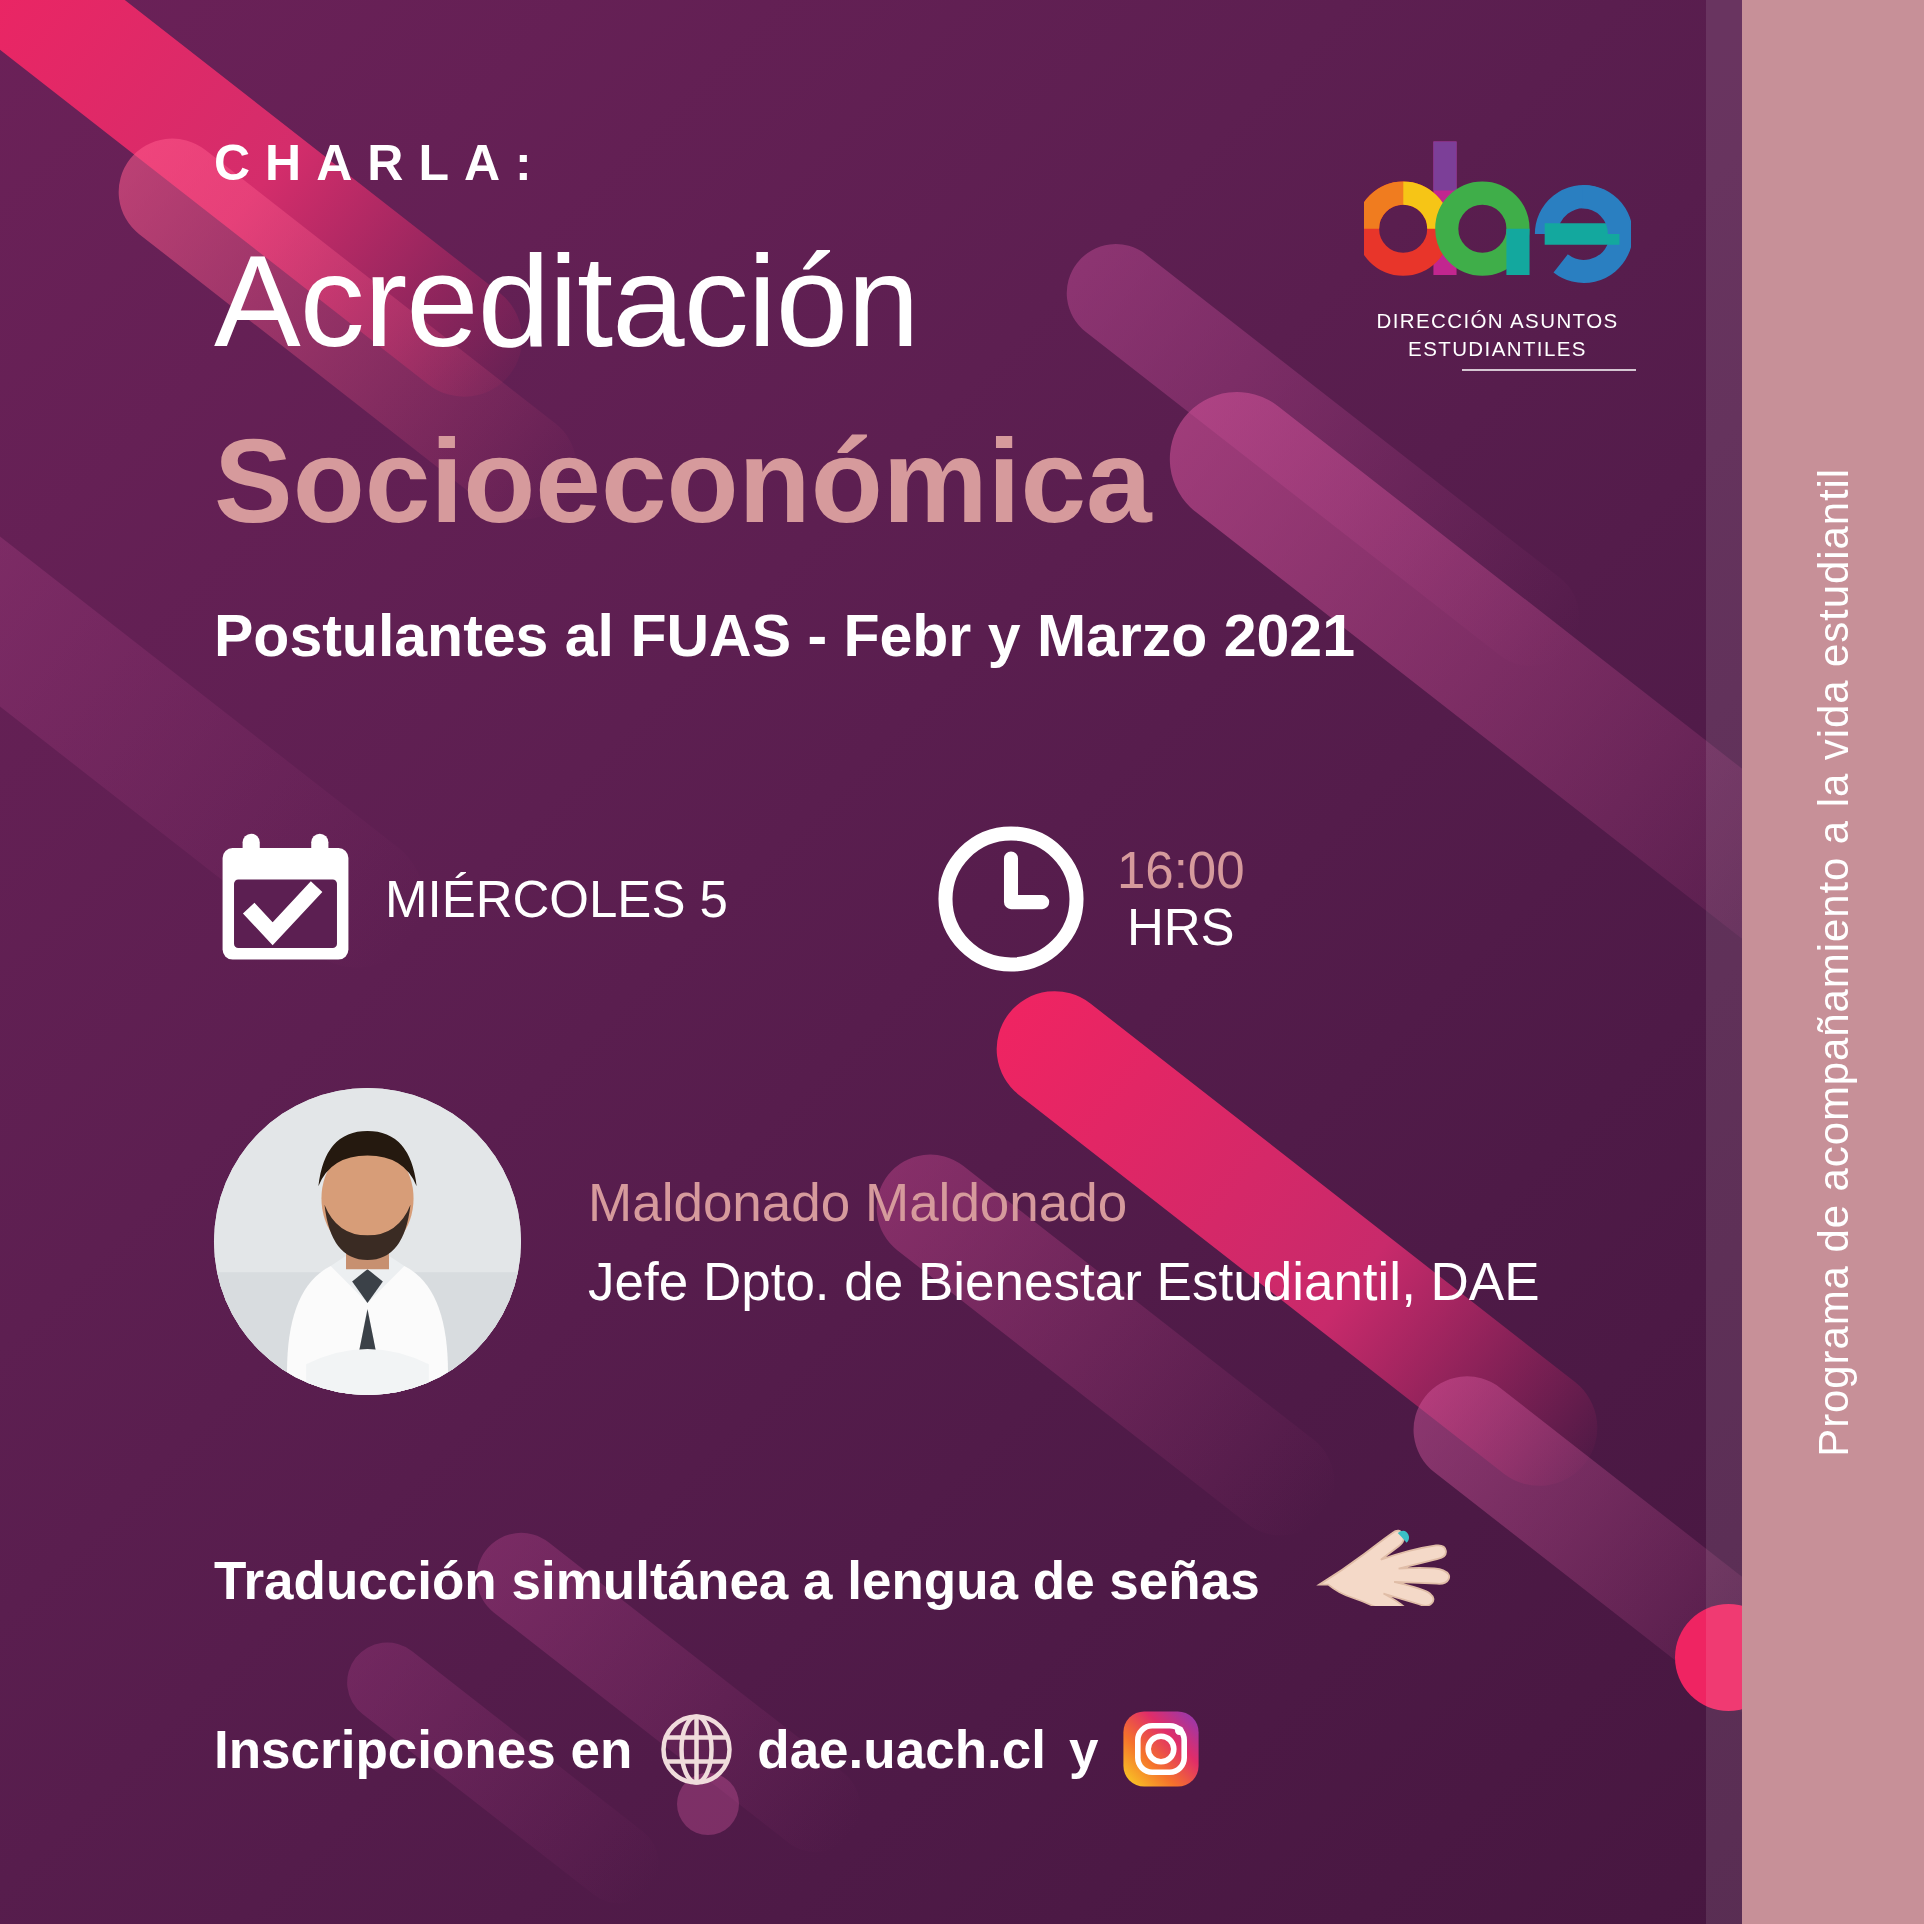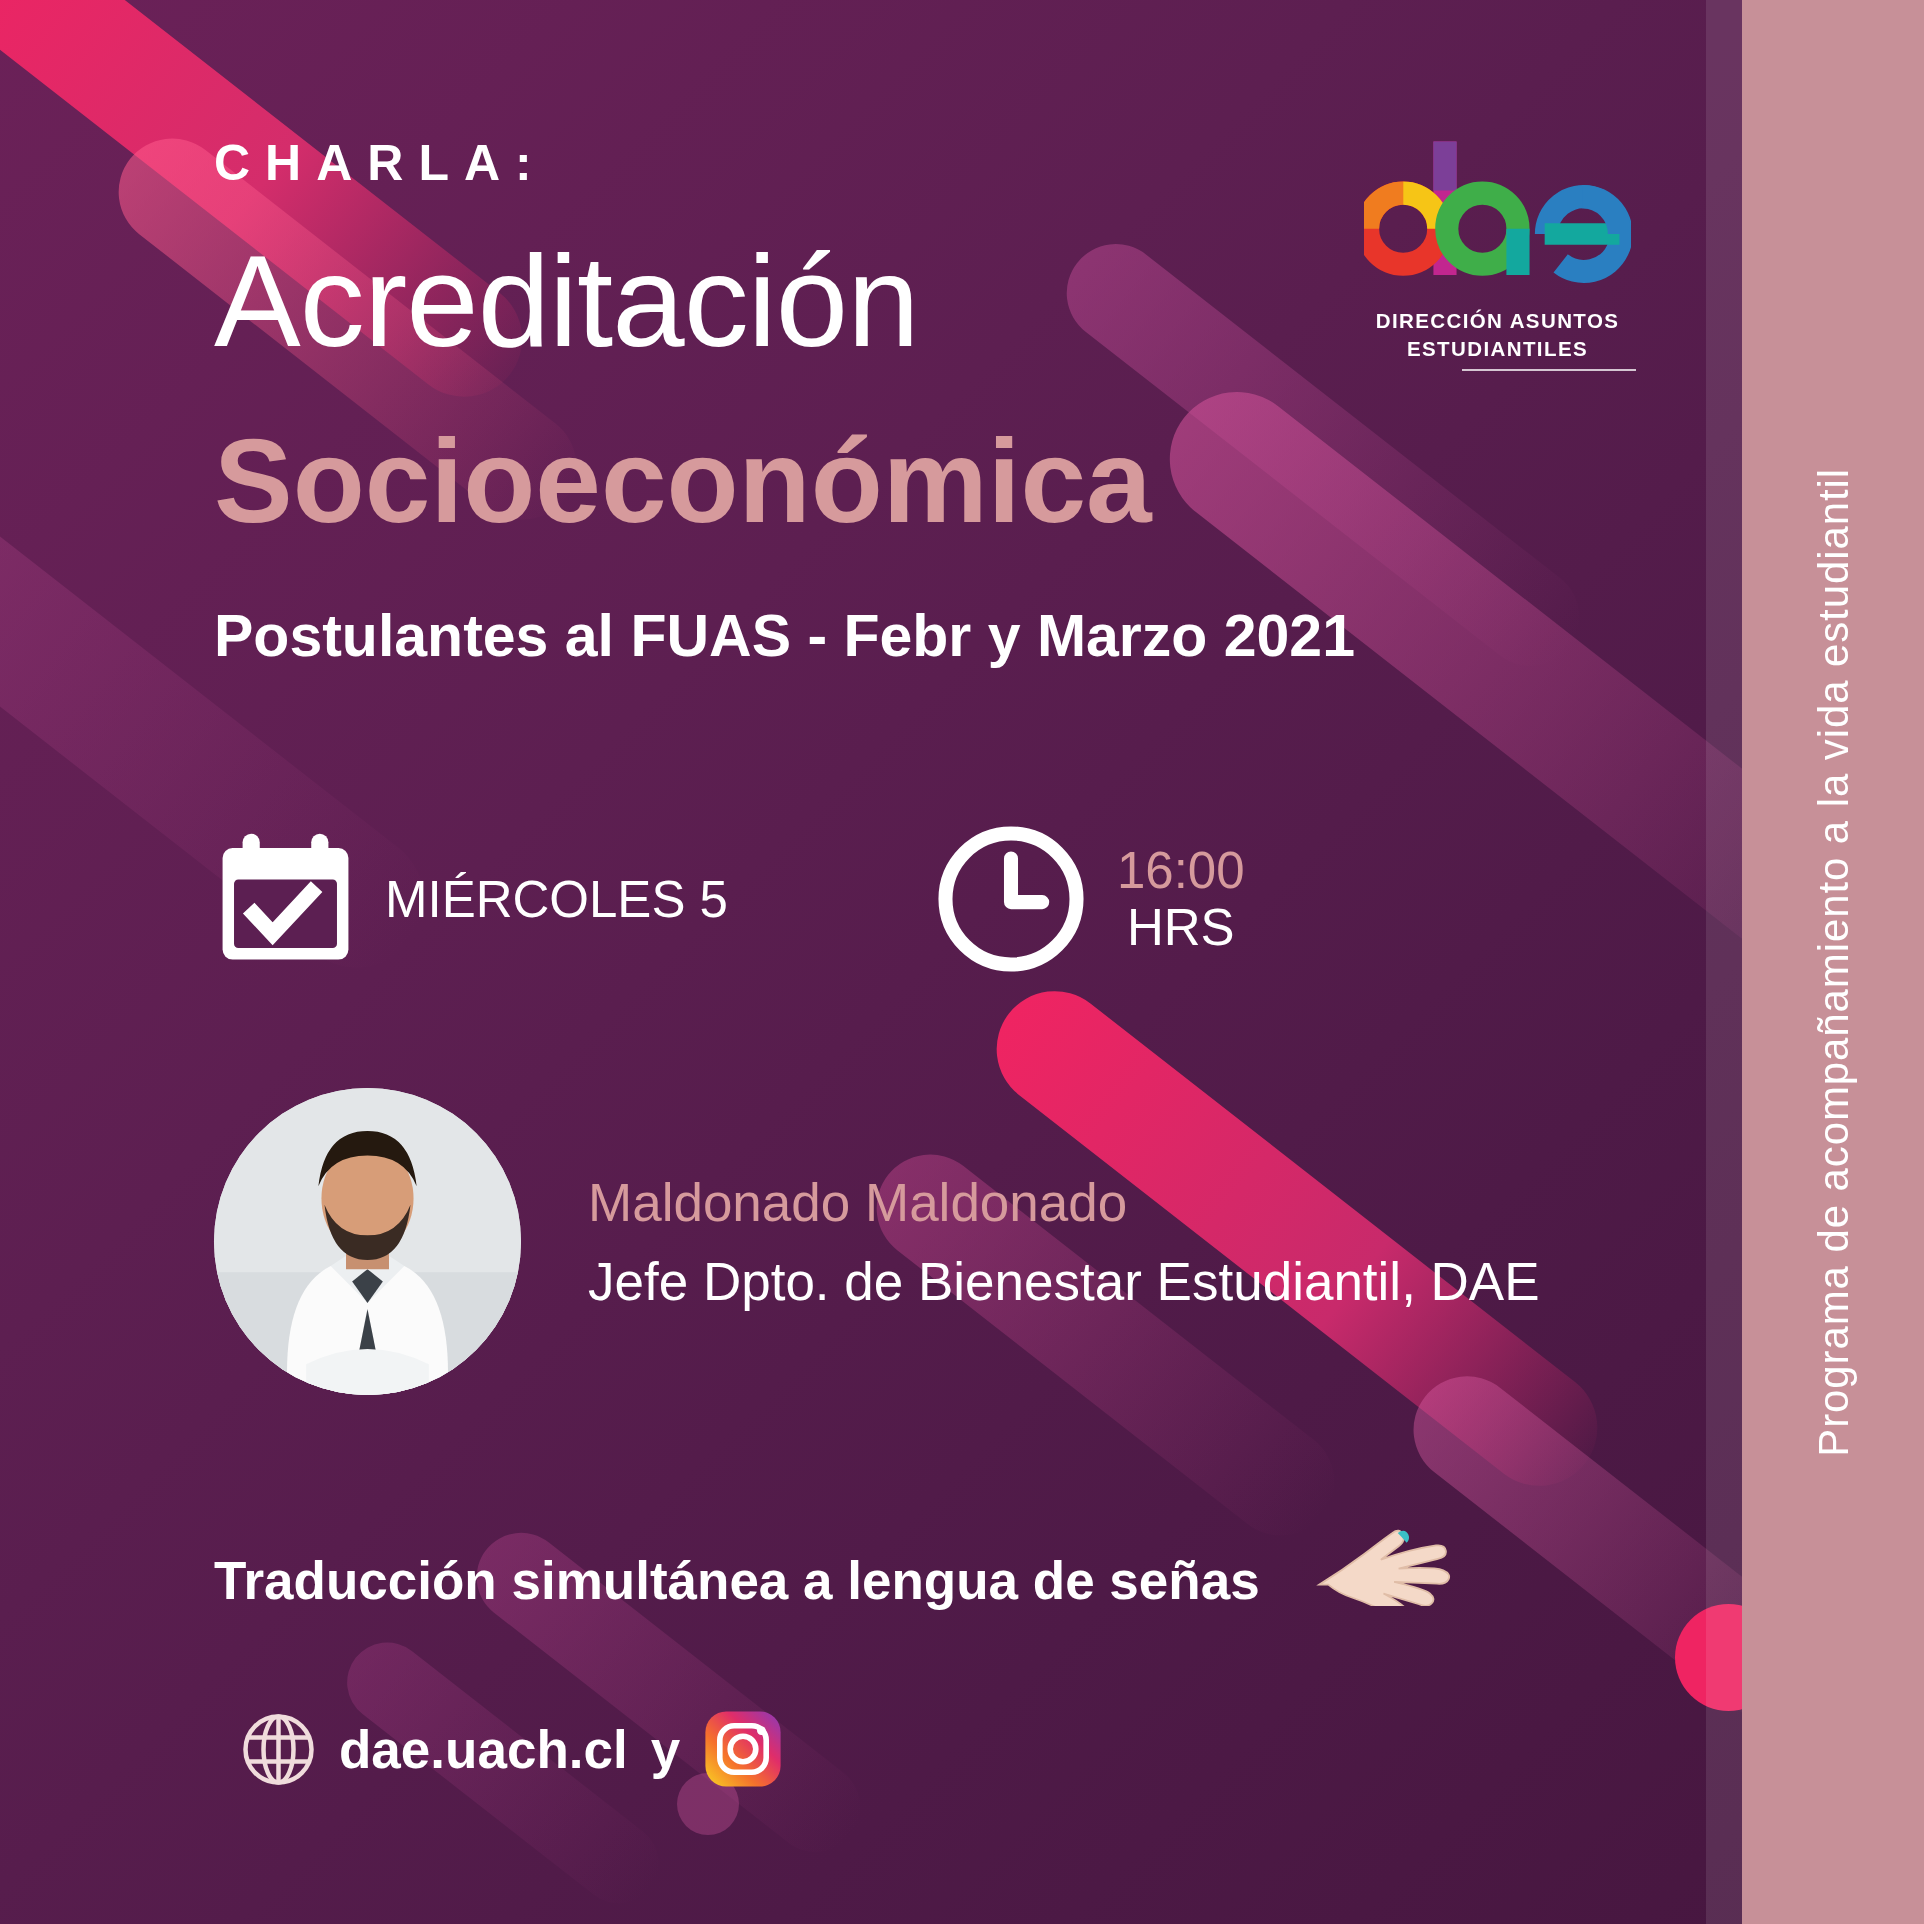--- a/index.html
+++ b/index.html
@@ -115,21 +115,21 @@
     position: absolute;
     right: 294px; top: 129px;
     width: 267px;
     text-align: center;
   }
   #logo-mark { display: block; }
   #logo-line1, #logo-line2 {
     color: #ffffff;
     font-size: 20.5px;
     letter-spacing: 1.4px;
-    font-weight: 700;
+    font-weight: 400;
     line-height: 1.35;
   }
   #logo-rule {
     width: 174px; height: 1.8px;
     background: rgba(255,255,255,0.75);
     margin: 7.1px auto 0 98px;
   }
 
   
   #when-row {
@@ -324,20 +324,21 @@
 
     <div id="signs-row">
       <div id="signs-text">Traducción simultánea a lengua de señas</div>
       <svg id="hand-icon" viewBox="0 0 160 110">
         <path d="M8 86 q26 -16 50 -34 q18 -14 32 -24 q8 -6 12 2 q3 7 -5 13 l-20 15 q34 -12 62 -16 q10 -1 11 6 q1 7 -9 9 l-44 11 q40 -2 50 2 q9 4 6 10 q-3 6 -13 5 l-48 -2 q34 8 40 13 q7 6 2 11 q-5 5 -14 1 l-40 -12 q22 12 26 18 q5 7 -2 10 q-7 3 -14 -2 q-20 -13 -44 -21 q-16 -5 -28 -15 z" fill="#f4d9c8" stroke="#e0bda7" stroke-width="2"></path>
         <path d="M96 28 q8 -6 12 2 q2 5 -2 9 q-6 -7 -10 -11 z" fill="#3bbfc6"></path>
       </svg>
     </div>
 
     <div id="insc-row">
+      <span id="insc-label">Inscripciones en</span>
       <svg id="globe-icon" viewBox="0 0 100 100">
         <circle cx="50" cy="50" r="44" fill="none" stroke="#f0dcdc" stroke-width="6"></circle>
         <ellipse cx="50" cy="50" rx="20" ry="44" fill="none" stroke="#f0dcdc" stroke-width="6"></ellipse>
         <path d="M8 34 H92 M8 66 H92 M50 6 V94" stroke="#f0dcdc" stroke-width="6" fill="none"></path>
       </svg>
       <span id="insc-web">dae.uach.cl</span>
       <span id="insc-y">y</span>
       <svg id="ig-icon" viewBox="0 0 100 100">
         <defs>
           <linearGradient id="iggrad" x1="0" y1="1" x2="1" y2="0">

